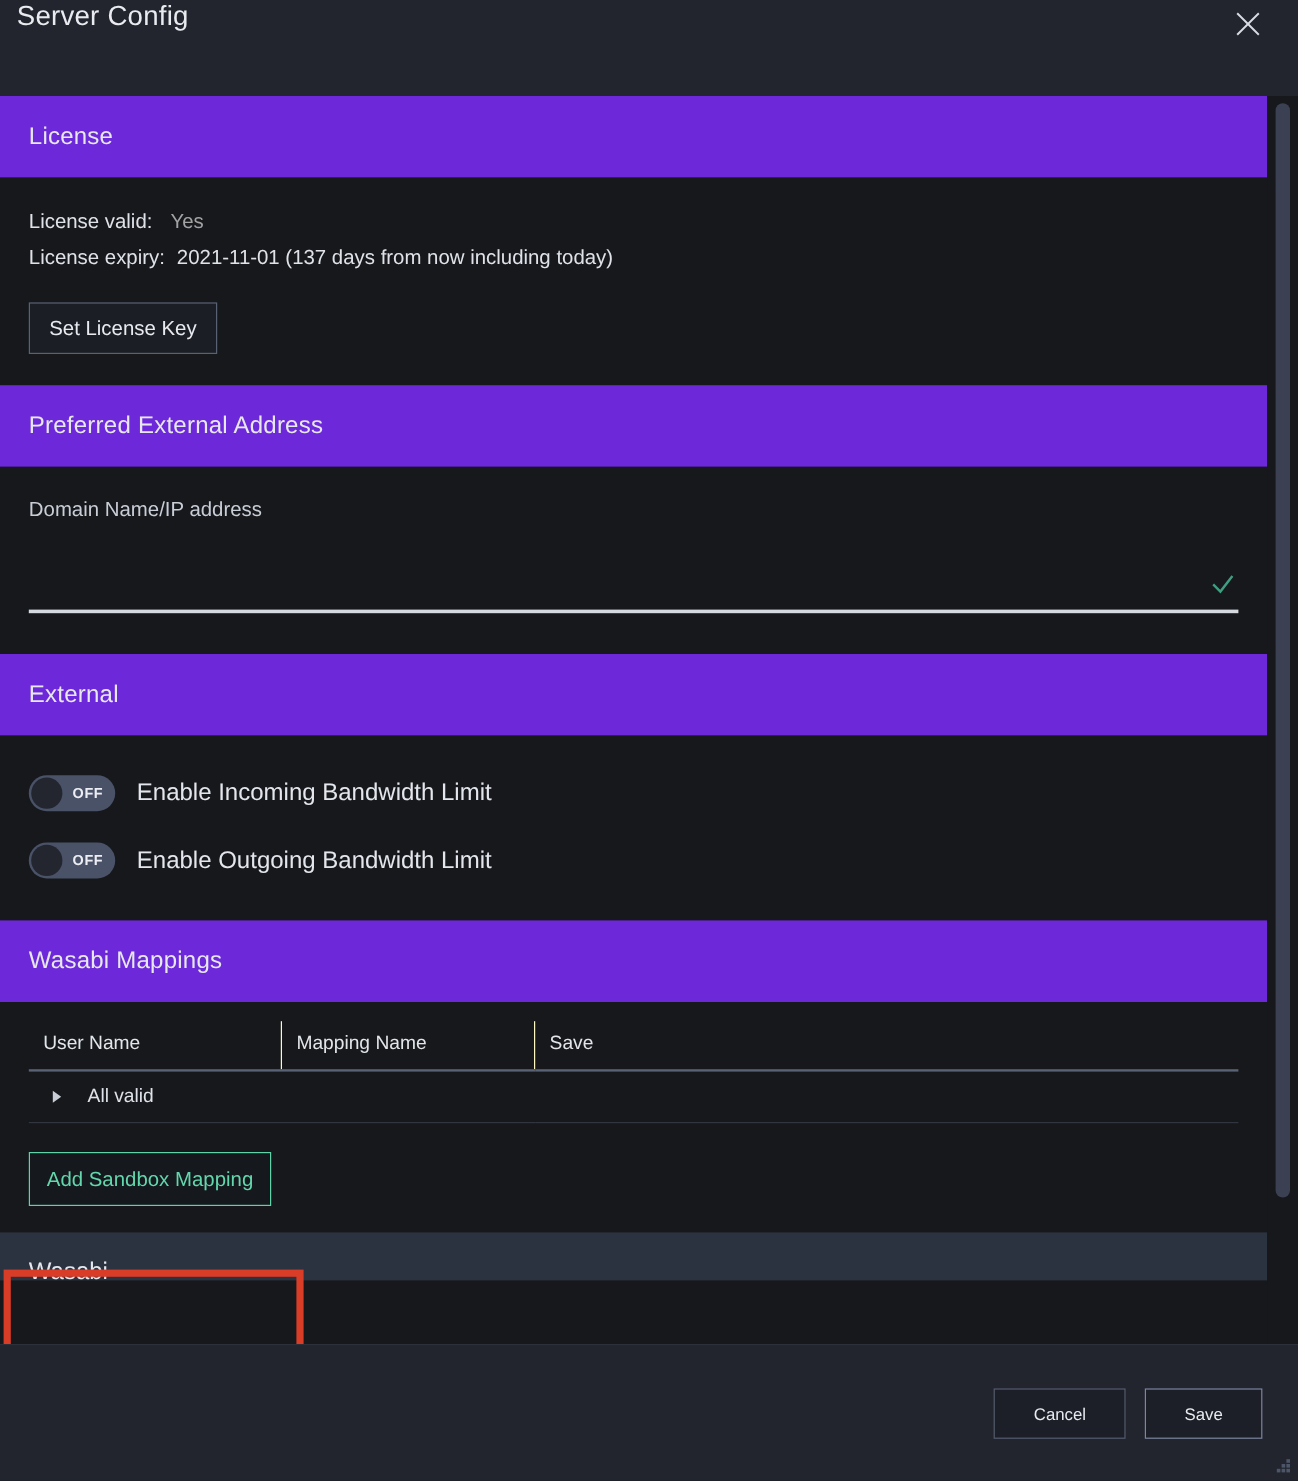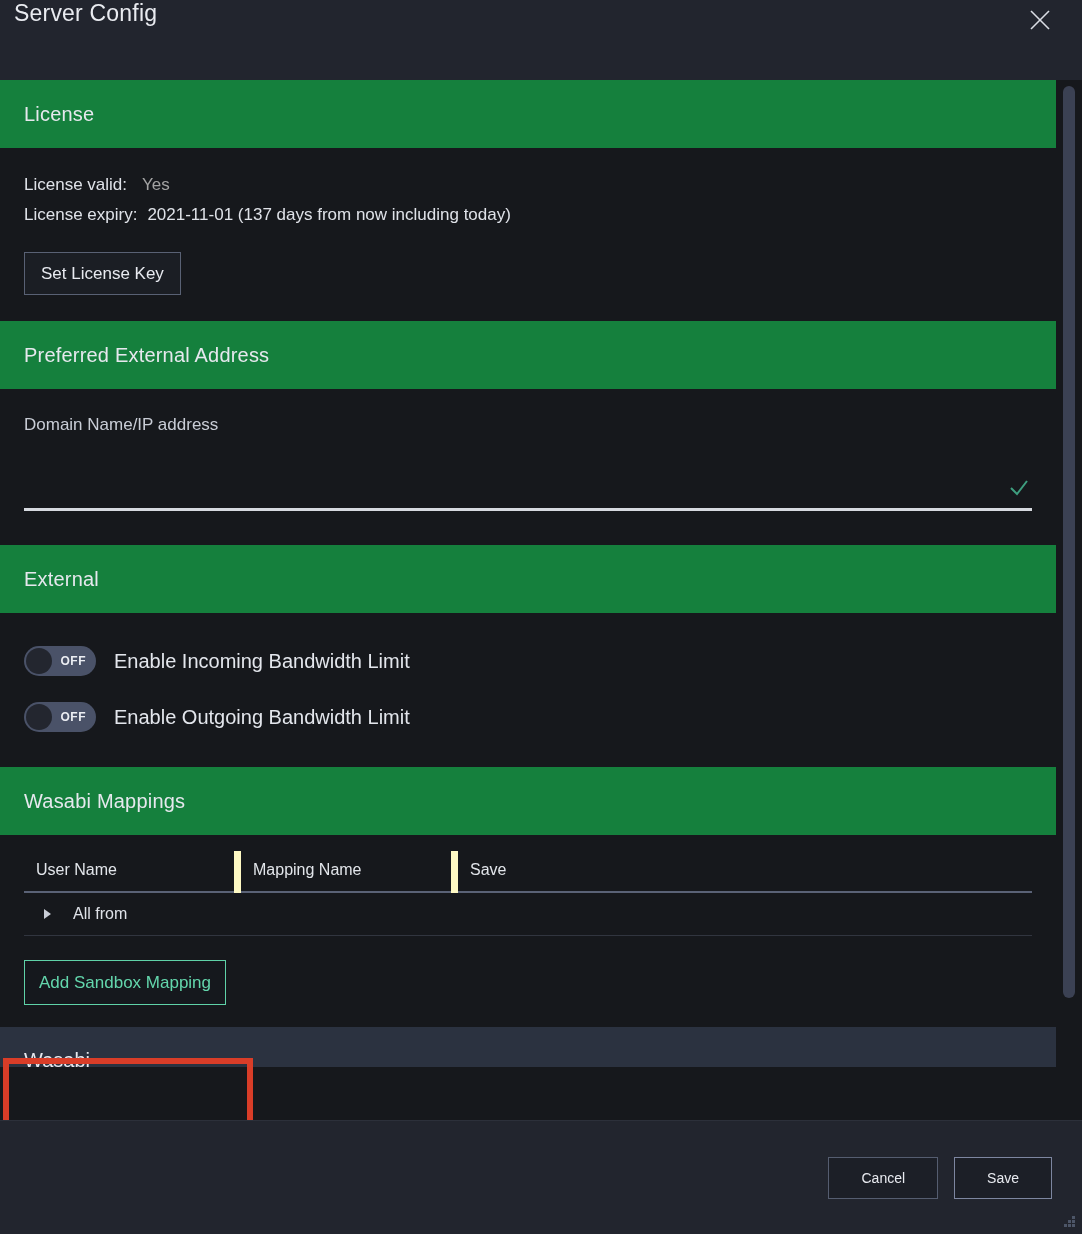--- a/index.html
+++ b/index.html
@@ -58,21 +58,21 @@
     overflow: hidden;
     background: #16181c;
   }
   .body-inner {
     position: absolute;
     left: 0; top: 0;
     width: 1056px;
   }
 
   .section-header {
-    background: #15803d;
+    background: #6d28d9;
     height: 68px;
     display: flex;
     align-items: center;
     padding-left: 24px;
     box-sizing: border-box;
     font-size: 20px;
     color: #e6e8ee;
     letter-spacing: .2px;
     text-align: center;
   }
@@ -188,21 +188,21 @@
     width: 100%;
     border-collapse: collapse;
   }
   .table th {
     text-align: left;
     font-size: 16px;
     font-weight: normal;
     color: #e2e5ea;
     padding: 10px 12px 12px 12px;
     border-bottom: 2px solid #5a6276;
-    border-right: 7px solid #fef9c3;
+    border-right: 1px solid #fef9c3;
   }
   .table th:last-child { border-right: none; }
   .col-user { width: 186px; }
   .col-map  { width: 186px; }
 
   .table td {
     font-size: 16px;
     color: #dfe2e8;
     padding: 12px 12px;
     border-bottom: 1px solid #31353f;
@@ -391,21 +391,21 @@
               <th class="col-user">User Name</th>
               <th class="col-map">Mapping Name</th>
               <th>Save</th>
             </tr>
           </thead>
           <tbody>
             <tr>
               <td>
                 <span class="tree-row-cell">
                   <span class="tri"></span>
-                  <span>All from</span>
+                  <span>All valid</span>
                 </span>
               </td>
               <td></td>
               <td></td>
             </tr>
           </tbody>
         </table>
 
         <div class="add-map-wrap">
           <button class="btn-green">Add Sandbox Mapping</button>

